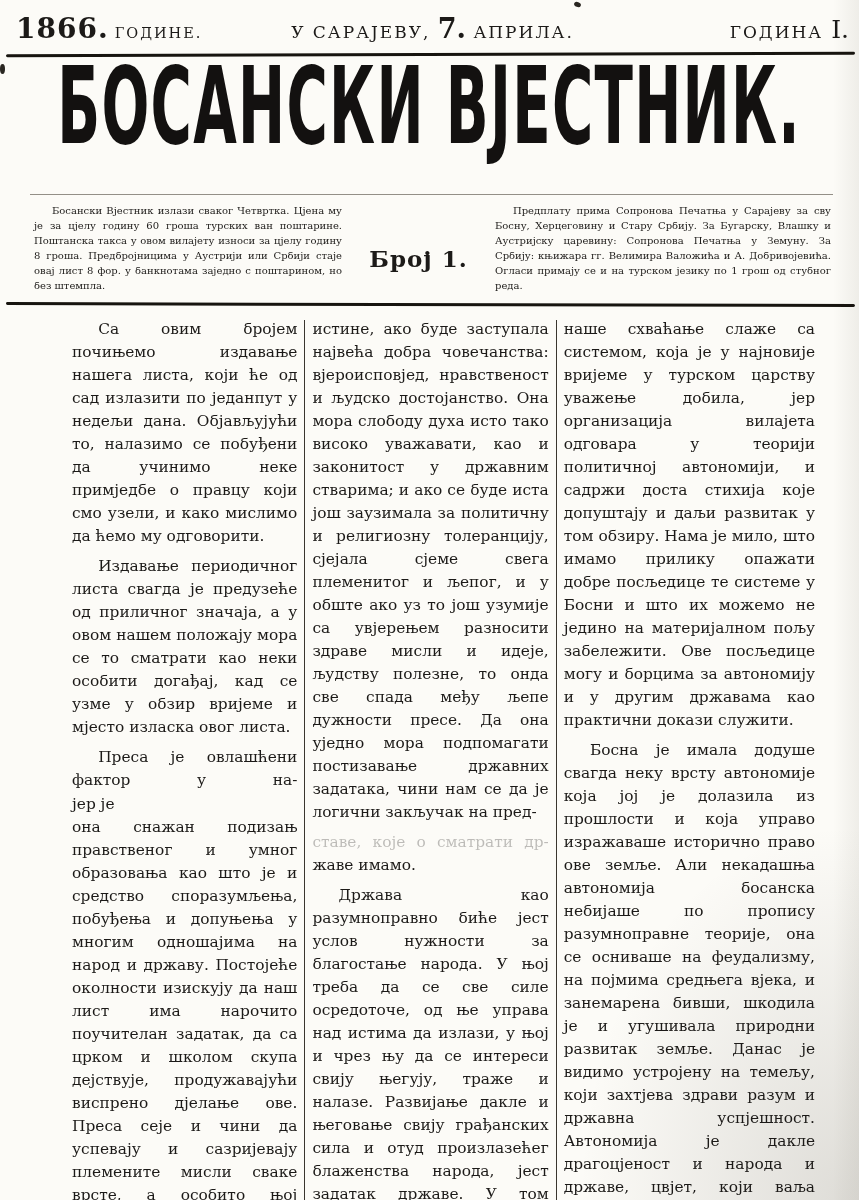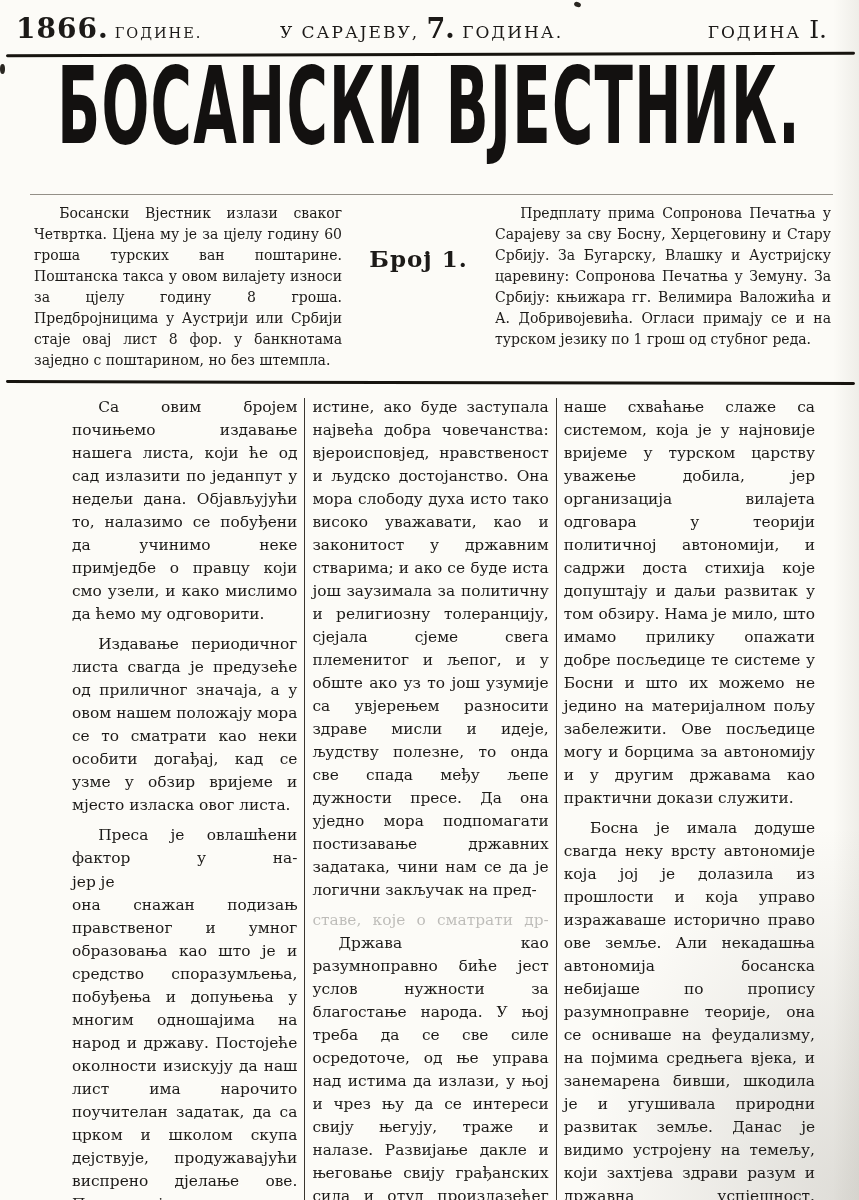--- a/index.html
+++ b/index.html
@@ -15,21 +15,21 @@
     background:
       radial-gradient(ellipse at 98% 100%, rgba(90,85,75,.18) 0%, rgba(90,85,75,0) 22%),
       linear-gradient(to left, rgba(120,115,100,.10), rgba(120,115,100,0) 3%),
       var(--paper);
   }
   .speck { position:absolute; background:#2a2722; border-radius:50%; }
   .speck.s1 { left:574px; top:2px; width:7px; height:5px; transform:rotate(20deg); }
   .speck.s2 { left:0px; top:64px; width:5px; height:10px; }
 
   
-  .dateline { display:flex; align-items:baseline; padding:12px 32px 0 16px; }
+  .dateline { display:flex; align-items:baseline; padding:12px 10px 0 16px; }
   .dl-left  { width:255px; }
   .dl-left .big   { font-size:28px; font-weight:bold; letter-spacing:1px; }
   .dl-left .small { font-size:14.5px; letter-spacing:2px; margin-left:6px; }
   .dl-center { flex:1; text-align:center; font-size:17px; letter-spacing:2px; }
   .dl-center .day { font-size:27px; font-weight:bold; letter-spacing:0; }
   .dl-right { width:255px; text-align:right; font-size:17px; letter-spacing:2px; }
   .dl-right .numeral { font-size:25px; letter-spacing:0; margin-left:8px; }
 
   .rule-top { height:3px; background:#17140f; margin:8px 4px 0 6px; transform:rotate(-0.18deg); border-radius:2px; }
 
@@ -38,21 +38,21 @@
   .masthead .title {
     font-family:"DejaVu Sans", sans-serif; font-weight:bold;
     font-size:88px; line-height:1; white-space:nowrap; letter-spacing:2px;
     transform:scale(0.64,1.22); transform-origin:center;
     color:#131110;
   }
   .rule-mid { height:1px; background:#5b554c; margin:10px 26px 0 30px; opacity:.65; }
 
   
   .subheader { display:flex; padding:8px 28px 8px 34px; }
-  .notice { font-size:14px; line-height:1.5; text-align:justify; text-indent:1.8em; margin:0; }
+  .notice { font-size:10px; line-height:1.5; text-align:justify; text-indent:1.8em; margin:0; }
   .notice.left  { width:308px; }
   .notice.right { width:336px; }
   .issue-cell { flex:1; text-align:center; }
   .issue { font-size:23px; font-weight:bold; margin-top:42px; letter-spacing:1px; }
   .rule-sub { height:3px; background:#17140f; margin:2px 4px 0 6px; transform:rotate(0.12deg); border-radius:2px; }
 
   
   .columns { display:flex; padding:12px 44px 0 72px; height:900px; overflow:hidden; }
   .vrule { width:1px; background:#3a362f; margin:2px 7px 0 7px; }
   .col { font-size:15.4px; line-height:23px; text-align:justify; }
@@ -74,21 +74,21 @@
   <div class="speck s1"></div>
   <div class="speck s2"></div>
 
   <header class="dateline">
     <div class="dl-left">
       <span class="big">1866.</span><span class="small">ГОДИНЕ.</span>
     </div>
     <div class="dl-center">
       <span>У САРАЈЕВУ,</span>
       <span class="day">7.</span>
-      <span>ГОДИНА.</span>
+      <span>АПРИЛА.</span>
     </div>
     <div class="dl-right">
       <span>ГОДИНА</span><span class="numeral">I.</span>
     </div>
   </header>
 
   <div class="rule-top"></div>
 
   <div class="masthead">
     <span class="title">БОСАНСКИ ВЈЕСТНИК.</span>
@@ -114,20 +114,21 @@
       <p class="flaw">јер је</p>
       <p class="cont">она снажан подизањ правственог и умног образовања као што је и средство споразумљења, побуђења и допуњења у многим одношајима на народ и државу. Постојеће околности изискују да наш лист има нарочито поучителан задатак, да са црком и школом скупа дејствује, продужавајући виспрено дјелање ове. Преса сеје и чини да успевају и сазријевају племените мисли сваке врсте, а особито њој надлежни подизање народног изображења, распрострањење полезних знања код свију сталежа народа, трудећи се да круг оних све већи постаје, да све више напредује у врлини, којима човечност и изображење важе као велевриједна добра. Ученица и учитељка уједно, овдје ће се појављивати поучавајући, док ће тамо поучава о ономе, што је народу нужно, што му ползује или што му уди, скупљајући народне потребе и жеље, објасњавајући и бистрећи их, у противположајима посредујући, и помажући да се ови изравњају.</p>
 
     </article>
 
     <div class="vrule"></div>
 
     <article class="col c2">
       <p class="cont">истине, ако буде заступала највећа добра човечанства: вјероисповјед, нравственост и људско достојанство. Она мора слободу духа исто тако високо уважавати, као и законитост у државним стварима; и ако се буде иста још заузимала за политичну и религиозну толеранцију, сјејала сјеме свега племенитог и љепог, и у обште ако уз то још узумије са увјерењем разносити здраве мисли и идеје, људству полезне, то онда све спада међу љепе дужности пресе. Да она уједно мора подпомагати постизавање државних задатака, чини нам се да је логични закључак на пред-</p>
       <p class="cont faded">ставе, које о сматрати др-</p>
+      <p class="cont">жаве имамо.</p>
       <p class="indent">Држава као разумноправно биће јест услов нужности за благостање народа. У њој треба да се све силе осредоточе, од ње управа над истима да излази, у њој и чрез њу да се интереси свију његују, траже и налазе. Развијање дакле и његовање свију грађанских сила и отуд произлазећег блаженства народа, јест задатак државе. У том постоји њена моћ и снага, па и само право њеног обстанка. Је ли пак држави дужност, да буде њега и заштита интереса скупних, то она има и то необориво право, од сваког свога појединог члана захтјевати, да ју ови подпомажу у средствима к постизавању њених цјели и задатака. То није више само правно начело него и собствена дужност, првоначални интерес. Јер благостање државе такођер је благостање народа; њена сјајност само је одсјенак собственог народног блаженства.</p>
 
     </article>
 
     <div class="vrule"></div>
 
     <article class="col c3">
       <p class="cont">наше схваћање слаже са системом, која је у најновије вријеме у турском царству уважење добила, јер организација вилајета одговара у теорији политичној автономији, и садржи доста стихија које допуштају и даљи развитак у том обзиру. Нама је мило, што имамо прилику опажати добре посљедице те системе у Босни и што их можемо не једино на материјалном пољу забележити. Ове посљедице могу и борцима за автономију и у другим државама као практични докази служити.</p>
       <p class="indent">Босна је имала додуше свагда неку врсту автономије која јој је долазила из прошлости и која управо изражаваше исторично право ове земље. Али некадашња автономија босанска небијаше по пропису разумноправне теорије, она се осниваше на феудализму, на појмима средњега вјека, и занемарена бивши, шкодила је и угушивала природни развитак земље. Данас је видимо устројену на темељу, који захтјева здрави разум и државна успјешност. Автономија је дакле драгоцјеност и народа и државе, цвјет, који ваља његовати, кои ће још љепше плодове приносити. Ово поље обдјелавати биће заиста благодаран предмет за „Босански Вјестник.“</p>
 

